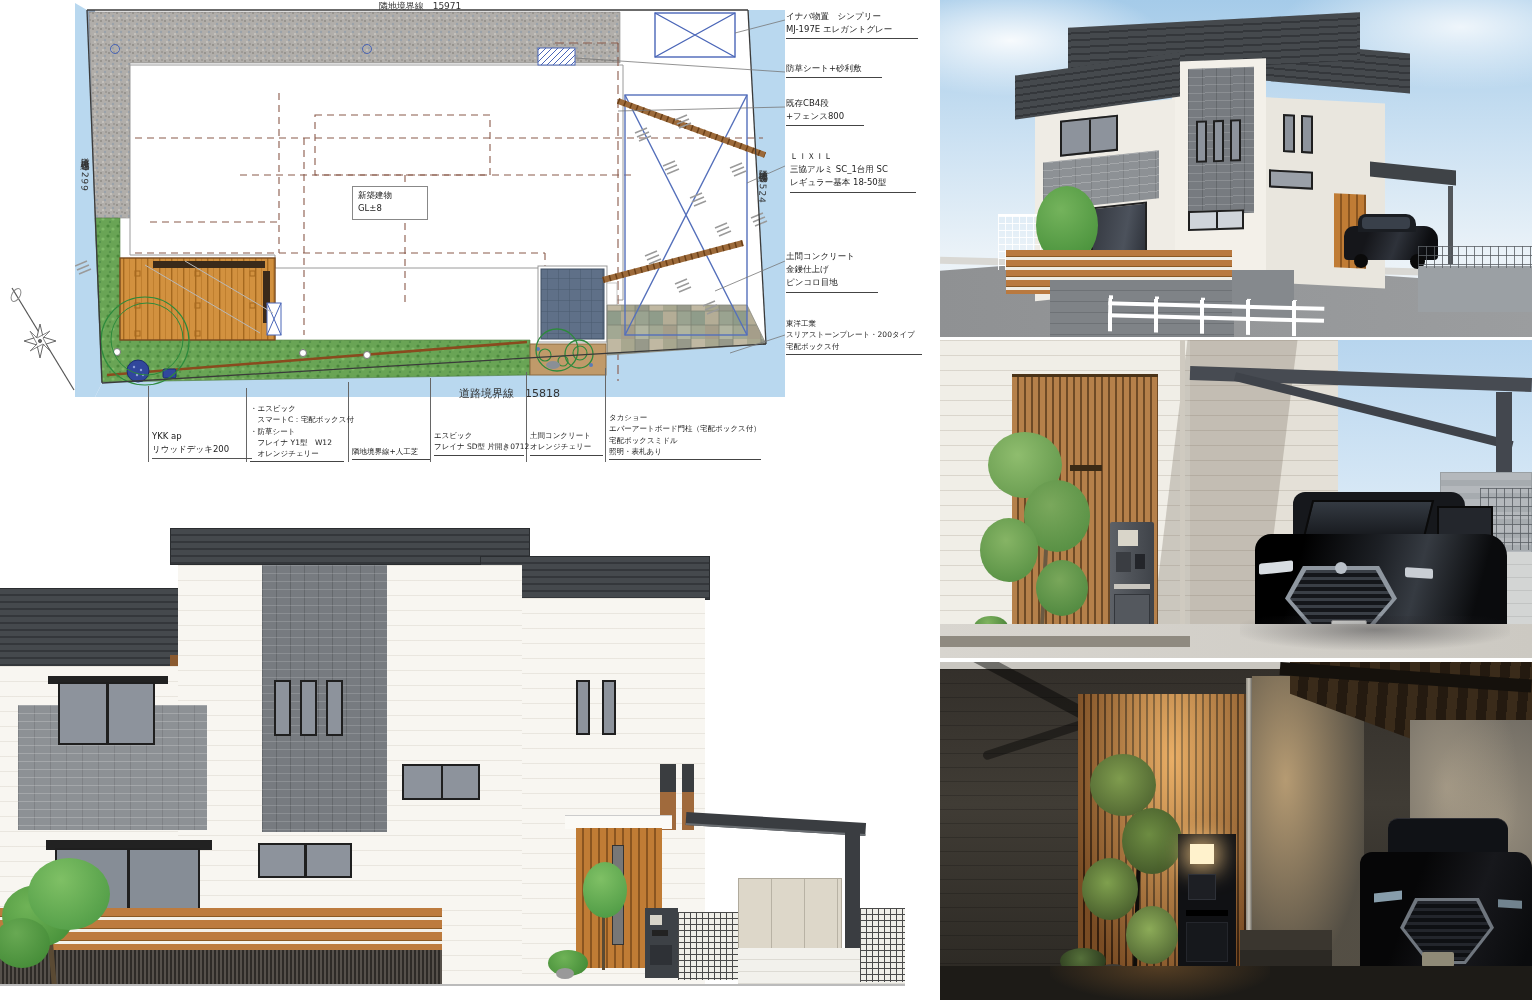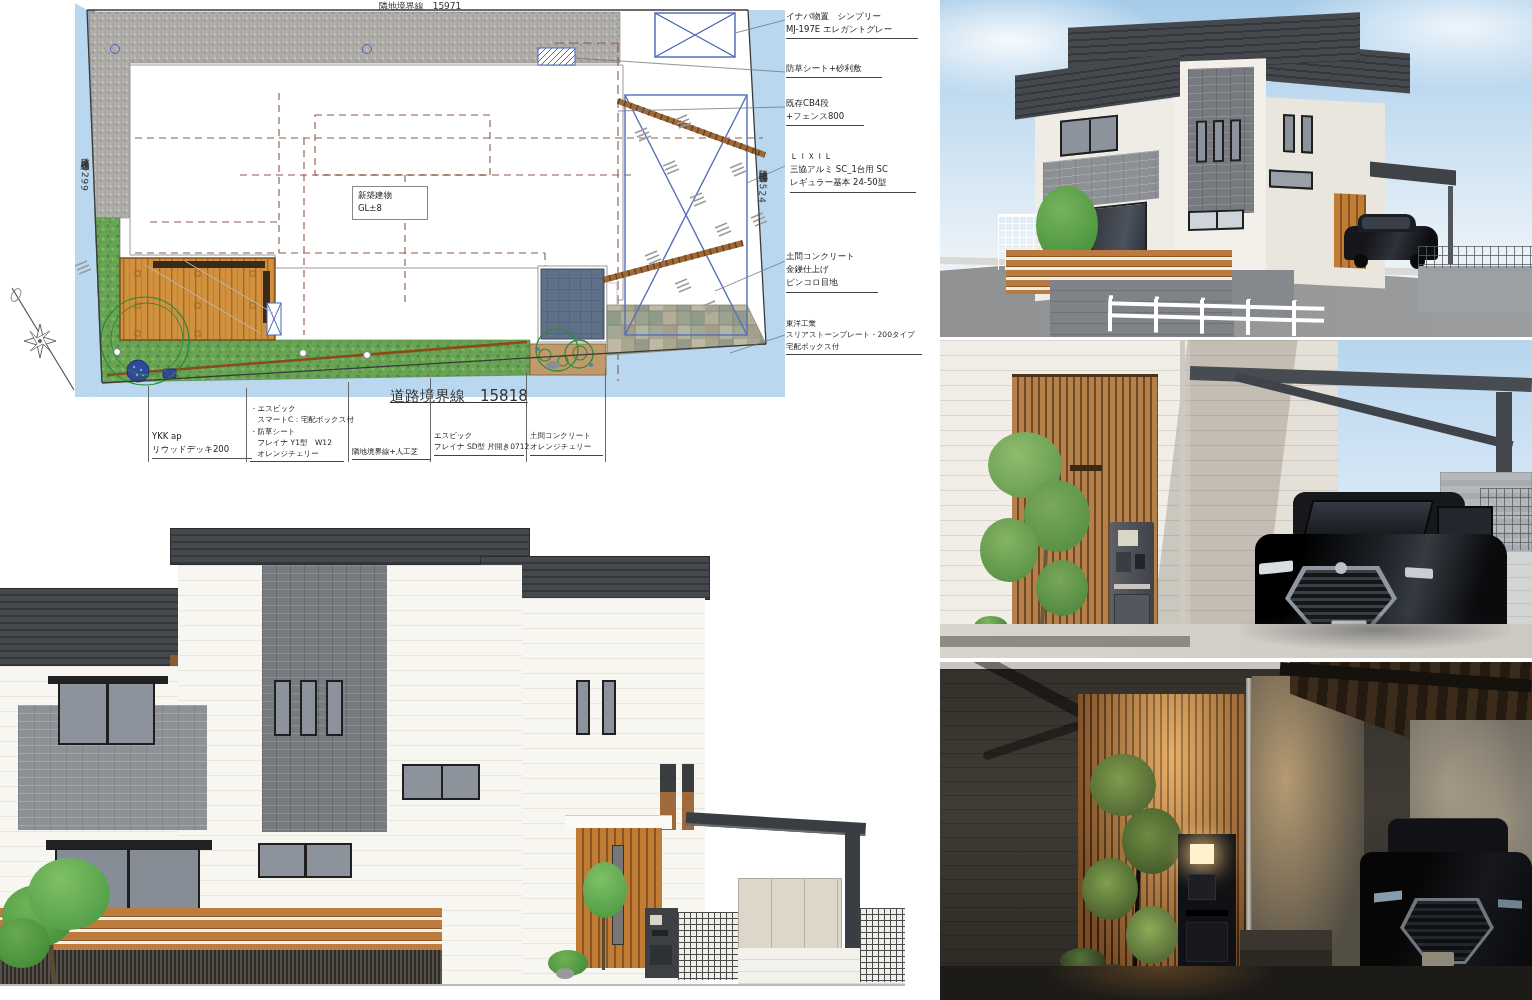--- a/index.html
+++ b/index.html
@@ -236,42 +236,42 @@
     <g transform="translate(38,58)" fill="#fff" stroke="#666" stroke-width="1">
       <polygon points="0,-17 3,-4 16,0 3,4 0,17 -3,4 -16,0 -3,-4"></polygon>
       <polygon points="10,-10 3,-3 10,10 3,3 -10,10 -3,3 -10,-10 -3,-3" opacity="0.8"></polygon>
       <circle r="1.6" fill="#666"></circle>
     </g>
   </svg>
 
   <div class="abs t" style="left:330px;top:0;width:180px;text-align:center;font-size:9px;color:#333;">隣地境界線　15971</div>
   <div class="abs vlabel" style="left:78px;top:150px;transform:rotate(2deg);">道路境界線　9299</div>
   <div class="abs vlabel" style="left:756px;top:162px;transform:rotate(3deg);">隣地境界線　8524</div>
-  <div class="abs t" style="left:390px;top:385px;width:170px;text-align:left;font-size:15px;color:#333;text-decoration:underline;">道路境界線　15818</div>
+  <div class="abs t" style="left:390px;top:385px;width:170px;text-align:right;font-size:11px;color:#333;">道路境界線　15818</div>
 
   <div class="abs" style="left:352px;top:186px;width:76px;height:34px;border:1px solid #888;background:#fff;padding:2px 5px;">
     <div class="t">新築建物</div>
     <div class="t">GL±8</div>
   </div>
 
   <div class="ann" style="left:786px;top:10px;width:132px;">
     <div class="t">イナバ物置　シンプリー</div>
     <div class="t">MJ-197E エレガントグレー</div>
   </div>
   <div class="ann" style="left:786px;top:62px;width:96px;">
     <div class="t">防草シート+砂利敷</div>
   </div>
   <div class="ann" style="left:786px;top:97px;width:78px;">
     <div class="t">既存CB4段</div>
     <div class="t">+フェンス800</div>
   </div>
   <div class="ann" style="left:790px;top:150px;width:126px;">
     <div class="t">ＬＩＸＩＬ</div>
     <div class="t">三協アルミ SC_1台用 SC</div>
-    <div class="t">レギュラー基本 24-50型</div>
+    <div class="t">レギュラー基本 18-50型</div>
   </div>
   <div class="ann" style="left:786px;top:250px;width:92px;">
     <div class="t">土間コンクリート</div>
     <div class="t">金鏝仕上げ</div>
     <div class="t">ピンコロ目地</div>
   </div>
   <div class="ann" style="left:786px;top:318px;width:136px;">
     <div class="ts">東洋工業</div>
     <div class="ts">スリアストーンプレート・200タイプ</div>
     <div class="ts">宅配ボックス付</div>
@@ -298,20 +298,26 @@
   <div class="ann" style="left:352px;top:446px;width:78px;">
     <div class="ts">隣地境界線+人工芝</div>
   </div>
   <div class="ann" style="left:434px;top:430px;width:90px;">
     <div class="ts">エスビック</div>
     <div class="ts">フレイナ SD型 片開き0712</div>
   </div>
   <div class="ann" style="left:530px;top:430px;width:73px;">
     <div class="ts">土間コンクリート</div>
     <div class="ts">オレンジチェリー</div>
+  </div>
+  <div class="ann" style="left:609px;top:412px;width:152px;">
+    <div class="ts">タカショー</div>
+    <div class="ts">エバーアートボード門柱（宅配ボックス付）</div>
+    <div class="ts">宅配ボックスミドル</div>
+    <div class="ts">照明・表札あり</div>
   </div>
 
   <div class="abs" style="left:0;top:500px;width:905px;height:500px;background:#fff;">
     <div class="abs roof" style="left:170px;top:28px;width:360px;height:37px;"></div>
     <div class="abs roof" style="left:480px;top:56px;width:230px;height:44px;"></div>
     <div class="abs roof" style="left:-2px;top:88px;width:207px;height:80px;"></div>
     <div class="abs" style="left:170px;top:155px;width:34px;height:12px;background:#8a5a30;"></div>
 
     <div class="abs wallw" style="left:0;top:166px;width:262px;height:319px;"></div>
     <div class="abs wallw" style="left:178px;top:65px;width:344px;height:420px;"></div>

